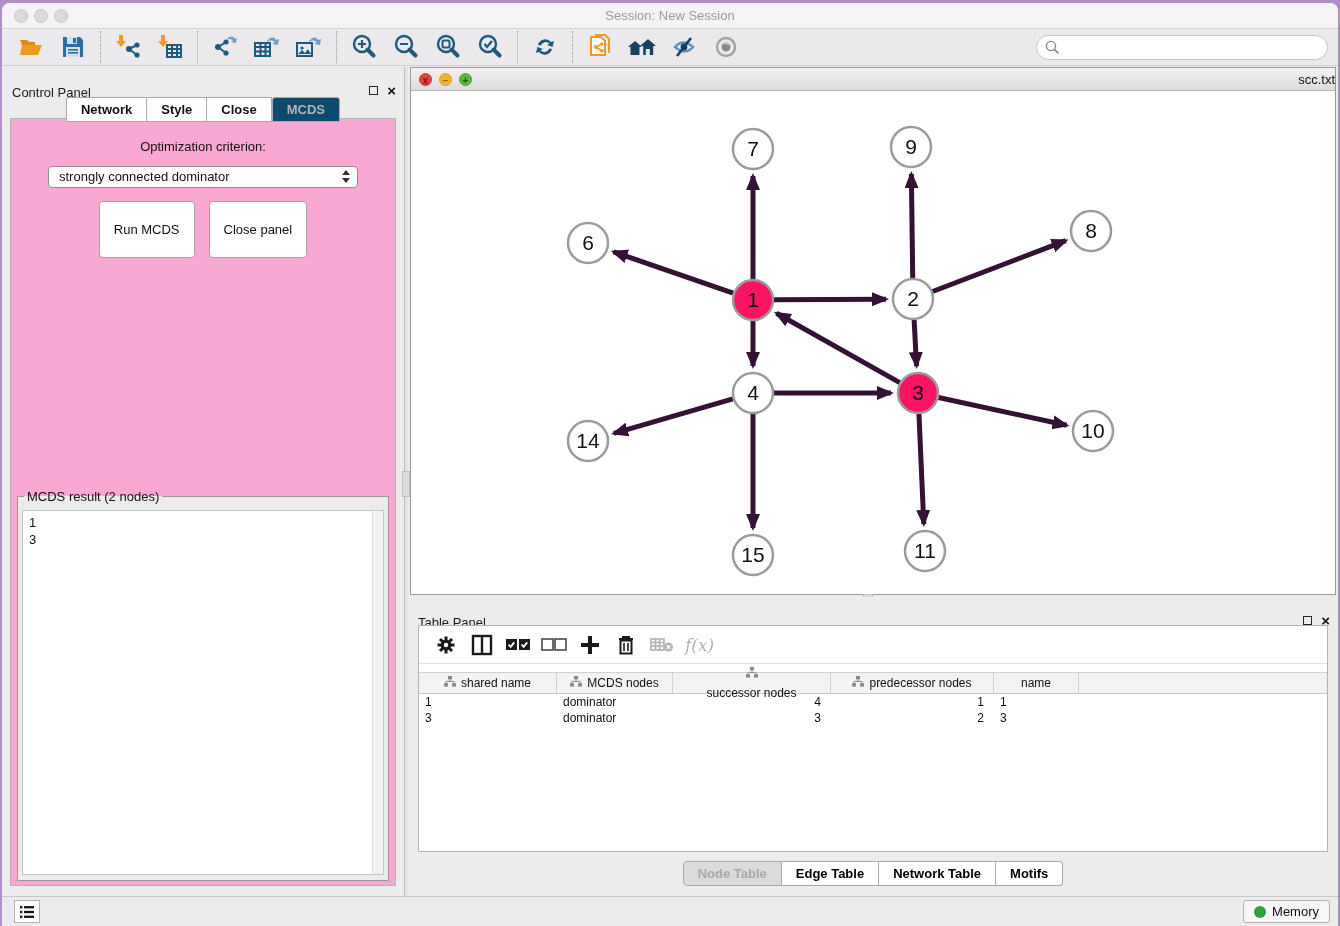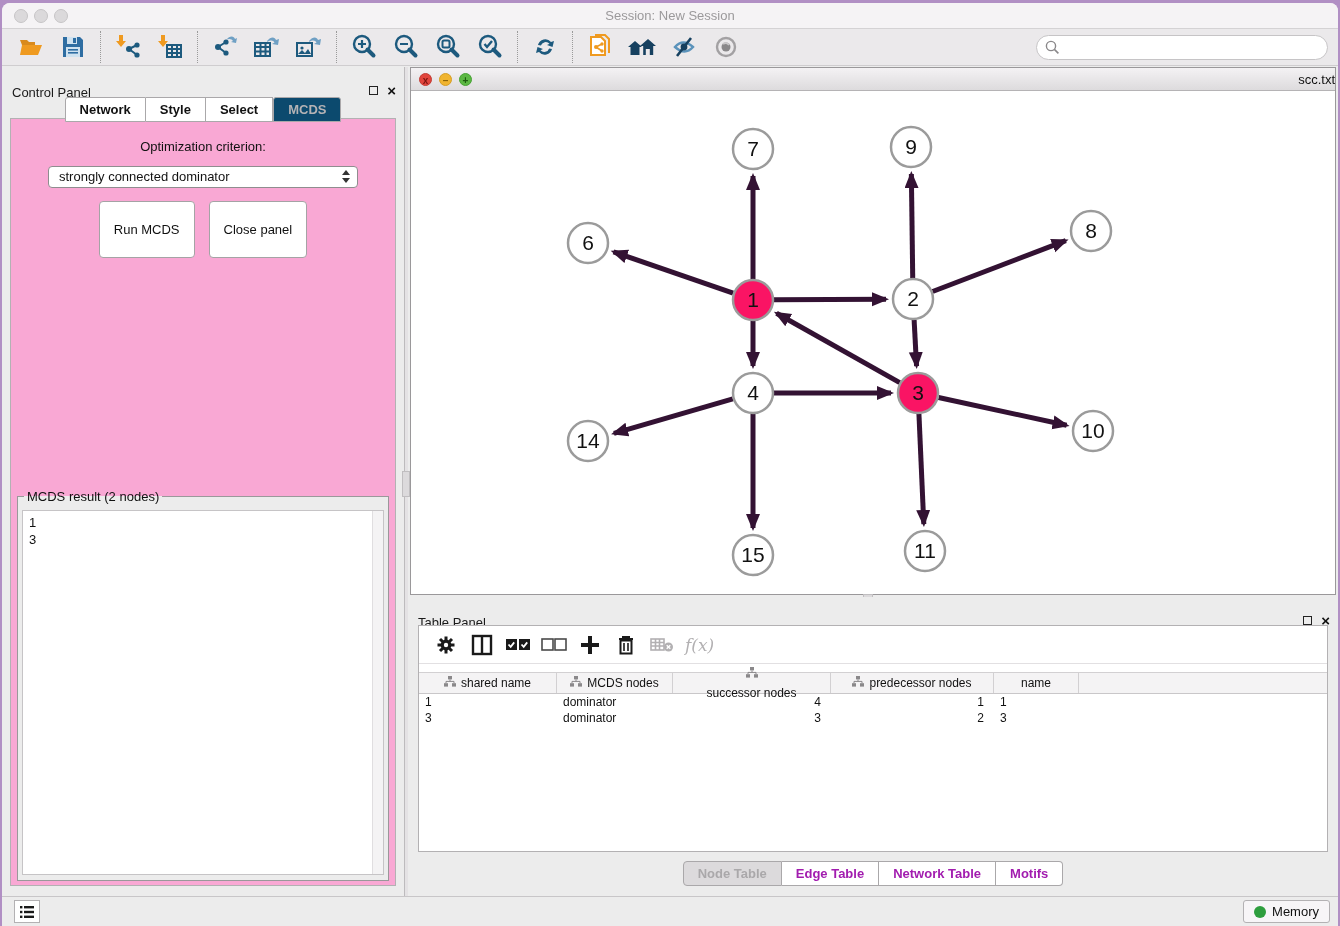--- a/index.html
+++ b/index.html
@@ -72,21 +72,21 @@
   .tp-inner { position:absolute; left:10px; right:10px; top:28px; bottom:44px; background:#fff; border:1px solid #b3b1b3; }
   .tp-toolbar { height:38px; display:flex; align-items:center; gap:10px; padding-left:14px; border-bottom:1px solid #e2e0e2; }
   .tp-tbicon { width:26px; height:26px; display:flex; align-items:center; justify-content:center; }
   .fx { font-family:"DejaVu Serif", serif; font-style:italic; font-size:17px; color:#b2b0b2; }
   .ttable { position:absolute; left:0; right:0; top:46px; }
   .thead { display:flex; height:22px; background:#f4f3f4; border-top:1px solid #d2d0d2; border-bottom:1px solid #c9c7c9; }
   .th { display:flex; align-items:center; justify-content:center; gap:5px; font-size:12px; color:#111; border-right:1px solid #d2d0d2; height:100%; }
   .trow { display:flex; height:16px; font-size:12px; color:#111; }
   .td { padding:1px 10px 0 6px; overflow:hidden; white-space:nowrap; }
   .tp-tabs { position:absolute; left:0; right:0; bottom:10px; display:flex; justify-content:center; }
-  .tp-tab { font-size:13px; font-weight:bold; padding:4px 14px; background:#fff; border:1px solid #aaa8aa; border-left:none; color:#a21caf; }
+  .tp-tab { font-size:13px; font-weight:bold; padding:4px 14px; background:#fff; border:1px solid #aaa8aa; border-left:none; color:#000000; }
   .tp-tab:first-child { border-left:1px solid #aaa8aa; border-radius:4px 0 0 4px; }
   .tp-tab:last-child { border-radius:0 4px 4px 0; }
   .tp-tab.active { background:#dcdadc; color:#aaa8aa; }
 
   
   .statusbar { position:absolute; left:0; right:0; bottom:0; height:30px; background:#ececec; border-top:1px solid #c8c6c8; }
   .sb-left { position:absolute; left:12px; top:3px; width:26px; height:23px; background:#fff; border:1px solid #b3b1b3; display:flex; align-items:center; justify-content:center; }
   .sb-mem { position:absolute; right:8px; top:3px; height:23px; background:#f7f5f7; border:1px solid #b3b1b3; border-radius:3px; display:flex; align-items:center; gap:6px; padding:0 10px; font-size:13px; color:#111; }
   .mem-dot { width:12px; height:12px; border-radius:50%; background:#2e9e3e; }
 </style>
@@ -248,21 +248,21 @@
       <div class="panel-head">
         <span class="ph-title">Control Panel</span>
         <span class="ph-icons">
           <span class="float-sq"></span>
           <span class="close-x">×</span>
         </span>
       </div>
       <div class="cp-tabs" id="cp-tabs">
           <span class="cp-tab">Network</span>
           <span class="cp-tab">Style</span>
-          <span class="cp-tab">Select</span>
+          <span class="cp-tab">Close</span>
           <span class="cp-tab active">MCDS</span>
         </div>
       <div class="cp-body">
         <div class="opt-label">Optimization criterion:</div>
         <div class="dropdown">
           <span>strongly connected dominator</span>
           <span class="dd-arrows">
               <div class="dd-up"></div>
               <div class="dd-dn"></div>
             </span>

